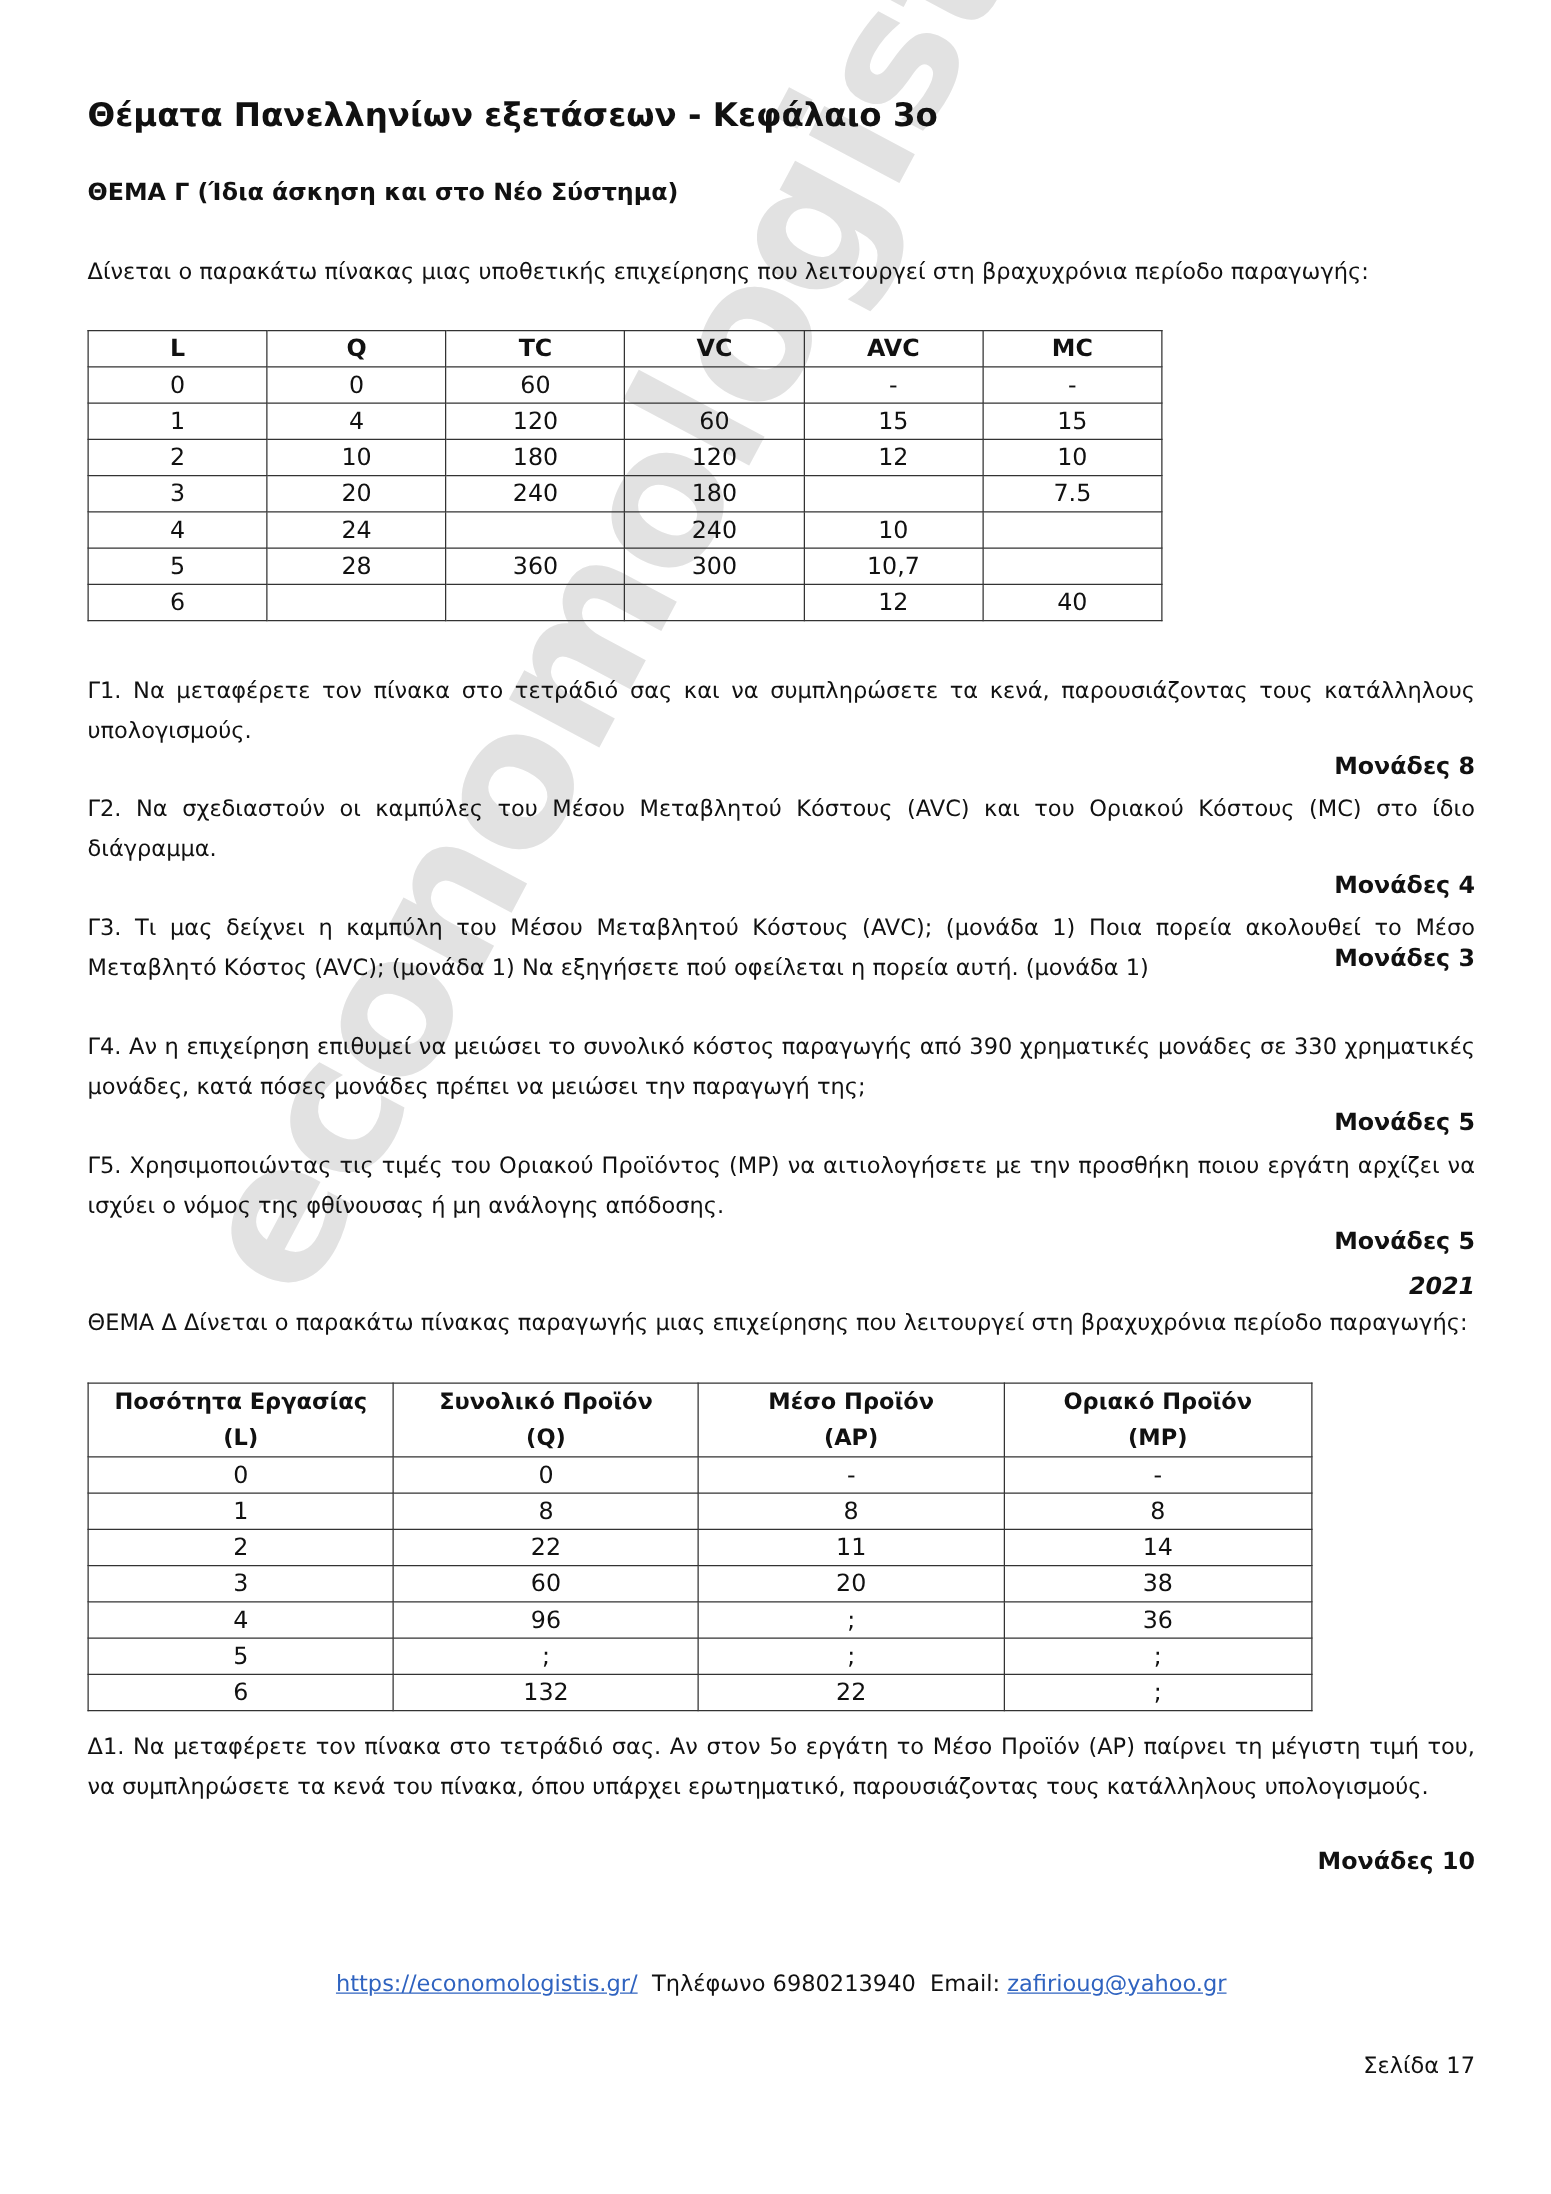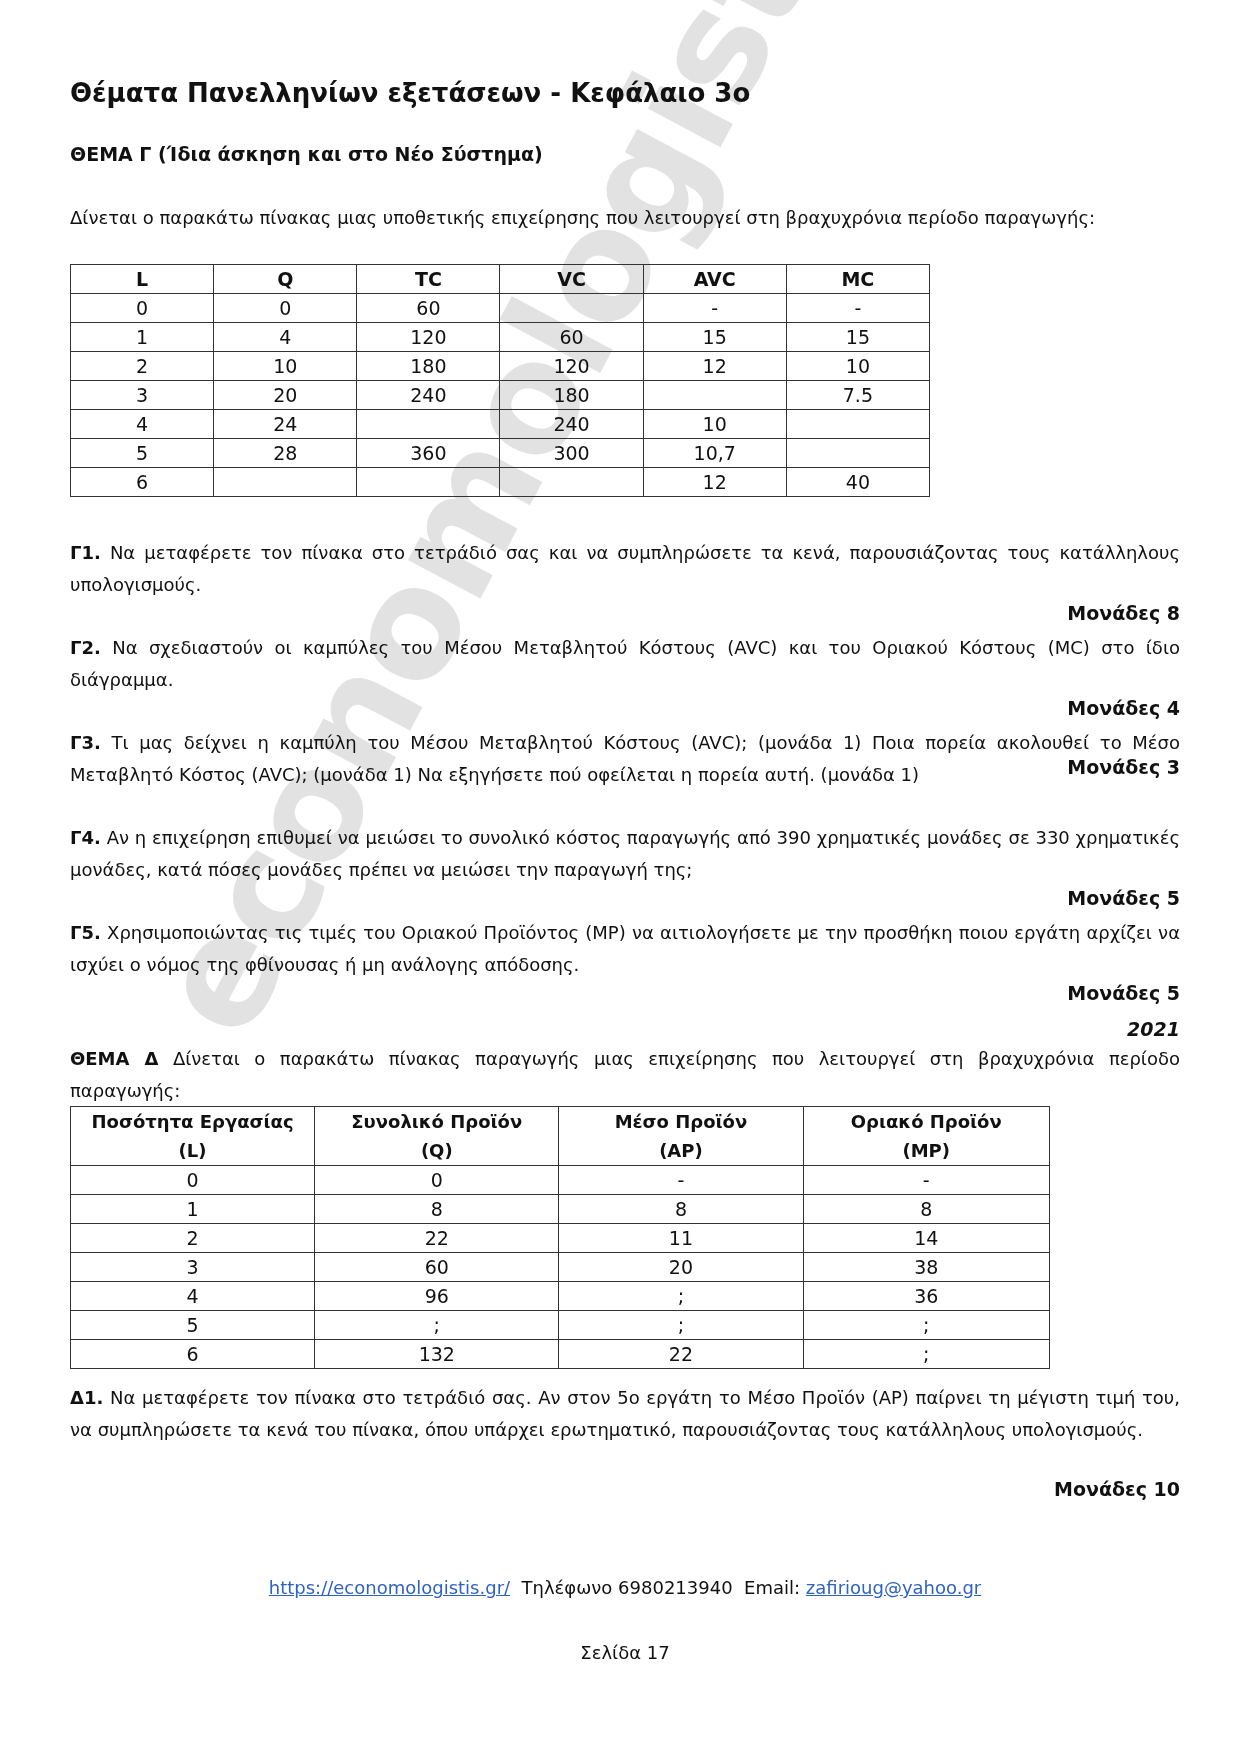--- a/index.html
+++ b/index.html
@@ -18,29 +18,29 @@
   .title { position: absolute; top: 78px; left: 0; width: 1110px; text-align: left; font-weight: bold; font-size: 26px; }
   .theme-g { position: absolute; top: 143px; left: 0; font-weight: bold; font-size: 19px; }
   .intro { position: absolute; top: 207px; left: 0; font-size: 18px; }
   table { border-collapse: collapse; font-size: 19px; }
   td, th { border: 1.5px solid #333; text-align: center; padding: 0; font-weight: normal; }
   .t1 { position: absolute; top: 264px; left: 0; width: 860px; }
   .t1 th { font-weight: bold; height: 28px; }
   .t1 td { height: 28px; }
   .t1 col { width: 143px; }
   .q { position: absolute; left: 0; width: 1110px; font-size: 18px; line-height: 32px; text-align: justify; }
-  .q b { font-weight: bold; }
+  .q b { font-weight: normal; }
   .points { position: absolute; right: 0; font-weight: bold; font-size: 19px; }
   .year { position: absolute; top: 1018px; left: 0; width: 1110px; text-align: right; font-weight: bold; font-size: 19px; font-style: italic; }
   .t2 { position: absolute; top: 1106px; left: 0; width: 980px; }
   .t2 th { font-weight: bold; font-size: 18px; line-height: 29px; }
   .t2 td { height: 28px; }
   .footer { position: absolute; top: 1572px; left: 0; width: 1110px; text-align: center; font-size: 18px; line-height: 32px; }
   .footer a { color: #2f63c0; text-decoration: underline; }
-  .pagenum { position: absolute; top: 1642px; left: 0; width: 1110px; text-align: center; font-size: 18px; }
+  .pagenum { position: absolute; top: 1642px; left: 0; width: 1110px; text-align: right; font-size: 18px; }
 </style>
 </head>
 <body>
 
 <div class="watermark">economologistis.gr</div>
 
 <div class="content">
   <div class="title">Θέματα Πανελληνίων εξετάσεων - Κεφάλαιο 3ο</div>
   <div class="theme-g">ΘΕΜΑ Γ  (Ίδια άσκηση και στο Νέο Σύστημα)</div>
   <div class="intro">Δίνεται ο παρακάτω πίνακας μιας υποθετικής επιχείρησης που λειτουργεί στη βραχυχρόνια περίοδο παραγωγής:</div>

